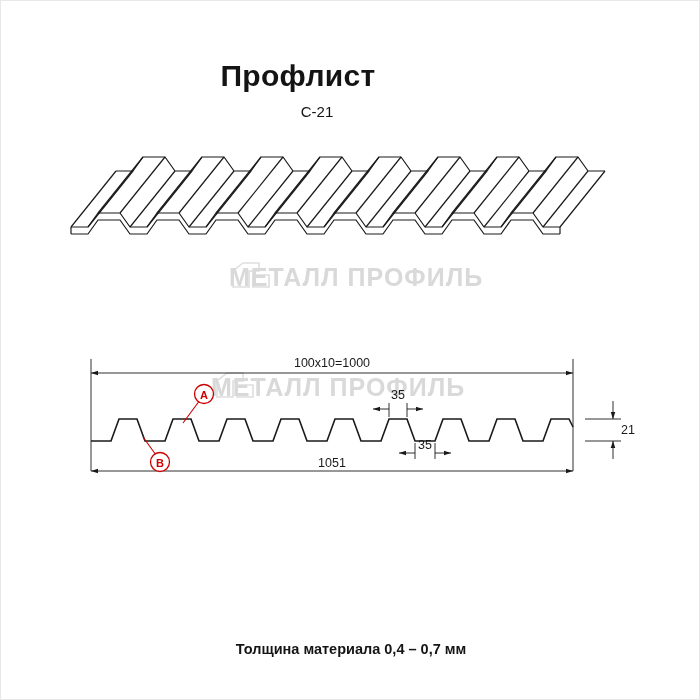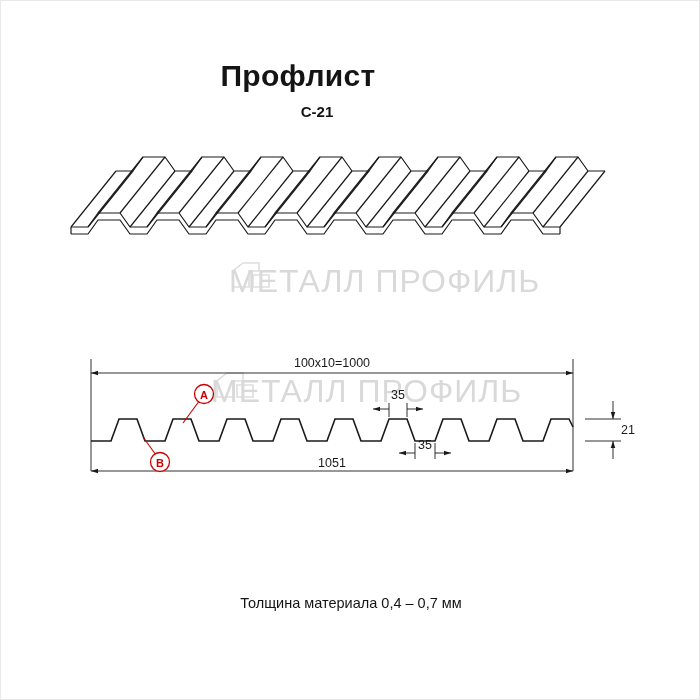--- a/index.html
+++ b/index.html
@@ -32,53 +32,53 @@
     letter-spacing: 0.3px;
     color: #141414;
   }
   .subtitle {
     position: absolute;
     top: 102px;
     left: 0;
     width: 632px;
     text-align: center;
     font-size: 15px;
-    font-weight: bold;
+    font-weight: normal;
     color: #141414;
   }
   .hero {
     position: absolute;
     top: 150px;
     left: 60px;
     width: 580px;
     height: 160px;
   }
   .drawing {
     position: absolute;
     top: 340px;
     left: 72px;
     width: 590px;
     height: 170px;
   }
   .footer {
     position: absolute;
-    top: 594px;
+    top: 640px;
     left: 0;
     width: 700px;
     text-align: center;
     font-size: 14.5px;
-    font-weight: normal;
+    font-weight: bold;
     color: #141414;
   }
   .wm {
     position: absolute;
     pointer-events: none;
     color: #d9d9d9;
-    font-size: 32px;
-    font-weight: normal;
+    font-size: 25px;
+    font-weight: bold;
     letter-spacing: 1px;
     white-space: nowrap;
   }
   .wm-1 { top: 262px; left: 228px; }
   .wm-2 { top: 372px; left: 210px; }
   .wm-icon {
     position: absolute;
     pointer-events: none;
   }
   .wm-icon-1 { top: 258px; left: 228px; }

